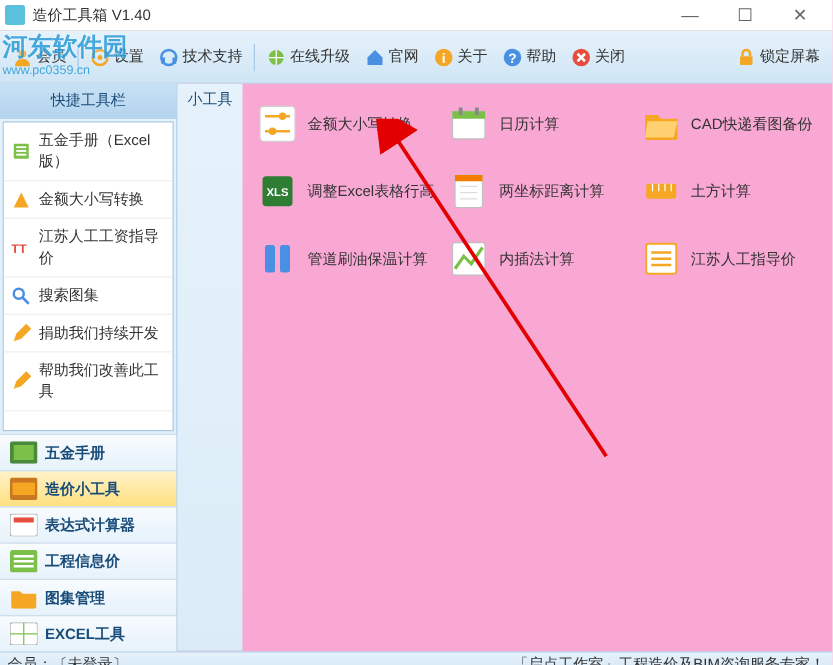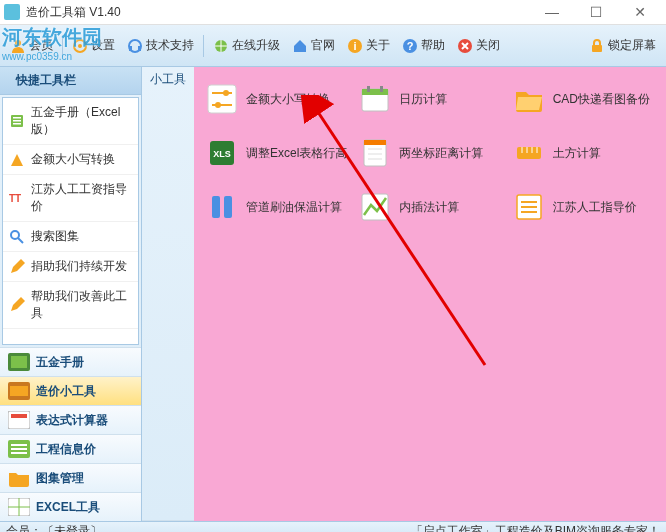--- a/index.html
+++ b/index.html
@@ -17,21 +17,21 @@
 .tb-icon { width: 16px; height: 16px; display: inline-block; border-radius: 2px; }
 .toolbar .spacer { flex: 1; }
 
 .watermark { position: absolute; top: 24px; left: 2px; z-index: 10; opacity: 0.85; pointer-events: none; }
 .watermark .wm-line1 { font-size: 20px; font-weight: bold; color: #2a9cd8; text-shadow: 0 0 2px #fff; }
 .watermark .wm-line2 { font-size: 10px; color: #2a9cd8; }
 
 .body { display: flex; height: 454px; }
 
 .sidebar { width: 142px; background: linear-gradient(#e6f2fb, #dbecf8); border-right: 1px solid #a8c9e4; display: flex; flex-direction: column; }
-.sidebar-title { background: linear-gradient(#c8e1f4, #b4d4ee); color: #1a4d7a; font-weight: bold; text-align: left; padding: 5px 16px; border-bottom: 1px solid #a8c9e4; font-size: 12px; }
+.sidebar-title { background: linear-gradient(#c8e1f4, #b4d4ee); color: #1a4d7a; font-weight: normal; text-align: center; padding: 5px 16px; border-bottom: 1px solid #a8c9e4; font-size: 12px; }
 .sidebar-top { background: #fff; border: 1px solid #a8c9e4; margin: 2px; flex: 1; overflow: hidden; }
 .sb-link { display: flex; align-items: center; padding: 6px 6px; cursor: pointer; gap: 6px; color: #333; border-bottom: 1px solid #f0f0f0; }
 .sb-ico { width: 16px; height: 16px; flex-shrink: 0; text-align: center; }
 
 .sidebar-bottom { display: flex; flex-direction: column; }
 .nav-item { display: flex; align-items: center; padding: 5px 8px; cursor: pointer; gap: 6px; background: linear-gradient(#f8fbfe, #e6f2fb); border-top: 1px solid #cfe0ed; color: #1a4d7a; font-weight: bold; font-size: 12px; }
 .nav-item.active { background: linear-gradient(#fff2c9, #ffe080); }
 .nav-ico { width: 22px; height: 18px; border-radius: 2px; flex-shrink: 0; }
 
 .main { flex: 1; background: #f9a8d4; display: flex; flex-direction: row; }

